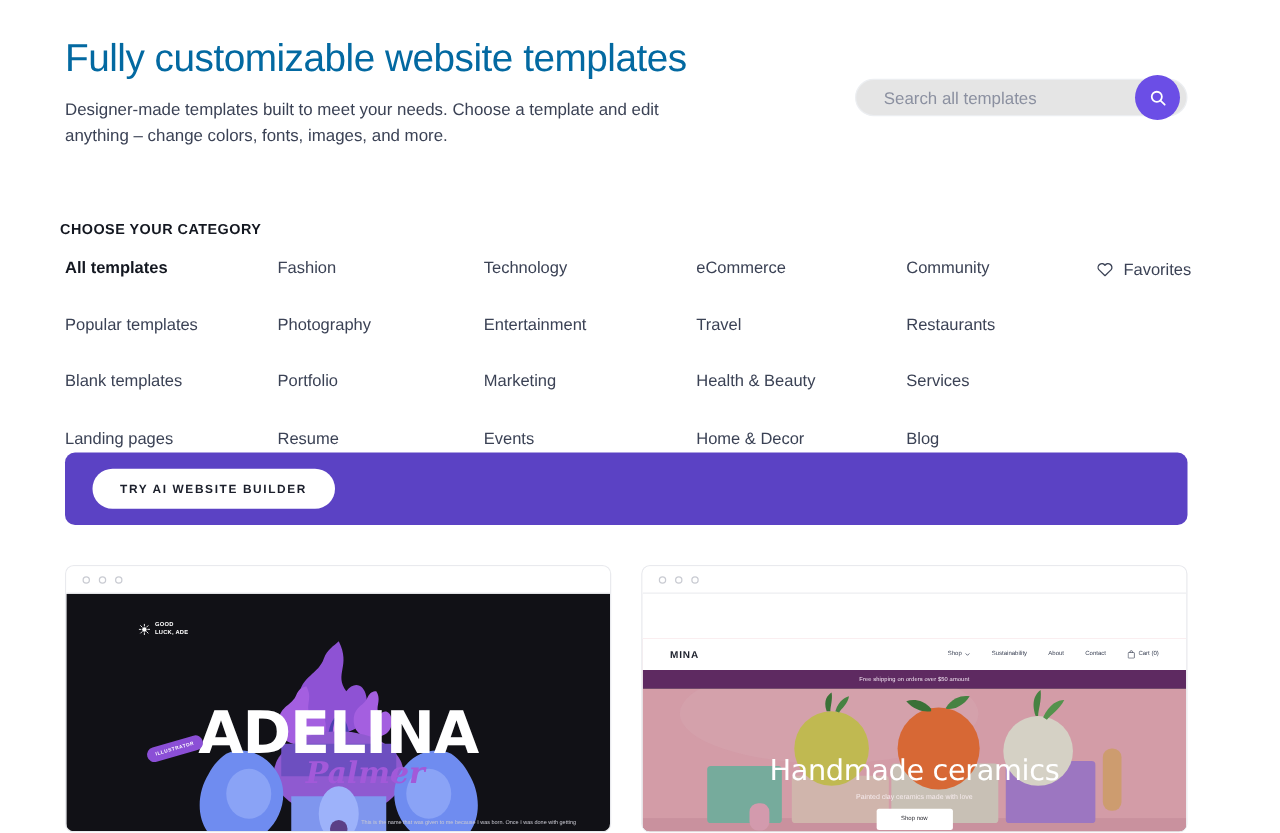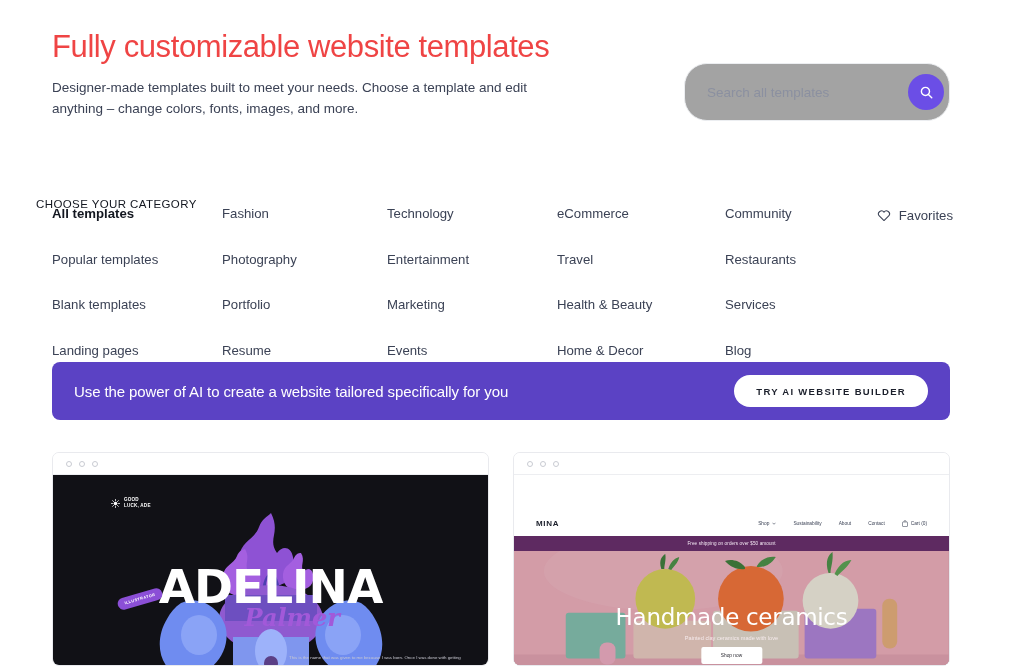--- a/index.html
+++ b/index.html
@@ -8,55 +8,54 @@
     width: 1024px; height: 666px;
     background: #ffffff;
     font-family: "Liberation Sans", sans-serif;
     overflow: hidden;
   }
   .page { position: relative; width: 1024px; height: 666px; }
 
   
   .header { position: absolute; left: 52px; top: 28px; width: 920px; }
   .page-title {
-    font-size: 31px; font-weight: 400; color: #ef4444;
+    font-size: 31px; font-weight: 400; color: #0369a1;
     letter-spacing: -0.4px; line-height: 1.2;
   }
   .page-subtitle {
     margin-top: 13px; font-size: 13.5px; line-height: 1.55;
     color: #3b4255; max-width: 500px;
   }
 
   
   .search-wrap {
     position: absolute; right: 74px; top: 63px;
-    width: 266px; height: 58px;
-    background: #a3a3a3; border: 1px solid #eceef1;
+    width: 266px; height: 30px;
+    background: #e5e5e5; border: 1px solid #eceef1;
     border-radius: 23px; display: flex; align-items: center;
   }
   .search-input {
     flex: 1; border: none; outline: none; background: transparent;
     font-family: "Liberation Sans", sans-serif;
     font-size: 13.5px; color: #3b4255;
     padding: 0 0 0 22px;
   }
   .search-input::placeholder { color: #8b90a0; }
   .search-btn {
     width: 36px; height: 36px; border-radius: 50%;
     background: #6b4ee6; border: none; cursor: pointer;
     margin-right: 5px; display: flex; align-items: center; justify-content: center;
     flex: 0 0 36px;
   }
 
   
   .cat-label {
-    position: absolute; left: 36px; top: 178px;
-    font-size: 11.5px; font-weight: normal; color: #131720;
+    position: absolute; left: 48px; top: 178px;
+    font-size: 11.5px; font-weight: bold; color: #131720;
     letter-spacing: 0.4px;
-    margin-top: 20px;
   }
   .cat-grid {
     position: absolute; left: 52px; top: 207px;
     width: 900px;
     display: grid;
     grid-template-columns: 170px 165px 170px 168px 148px;
     row-gap: 31px;
   }
   .cat-item {
     font-size: 13.2px; color: #3b4255; cursor: pointer;
@@ -226,21 +225,20 @@
   </div>
 
   <div class="favorites">
     <svg width="14" height="13" viewBox="0 0 20 18" fill="none">
       <path d="M10 16.2 2.9 9.3A4.3 4.3 0 0 1 10 4.3a4.3 4.3 0 0 1 7.1 5L10 16.2Z" stroke="#3b4255" stroke-width="1.5" stroke-linejoin="round"></path>
     </svg>
     <span>Favorites</span>
   </div>
 
   <div class="ai-banner">
-    <span class="ai-text">Use the power of AI to create a website tailored specifically for you</span>
     <button class="ai-btn">TRY AI WEBSITE BUILDER</button>
   </div>
 
   <div class="cards">
 
     <div class="card">
       <div class="card-chrome">
         <span class="dot"></span>
         <span class="dot"></span>
         <span class="dot"></span>

